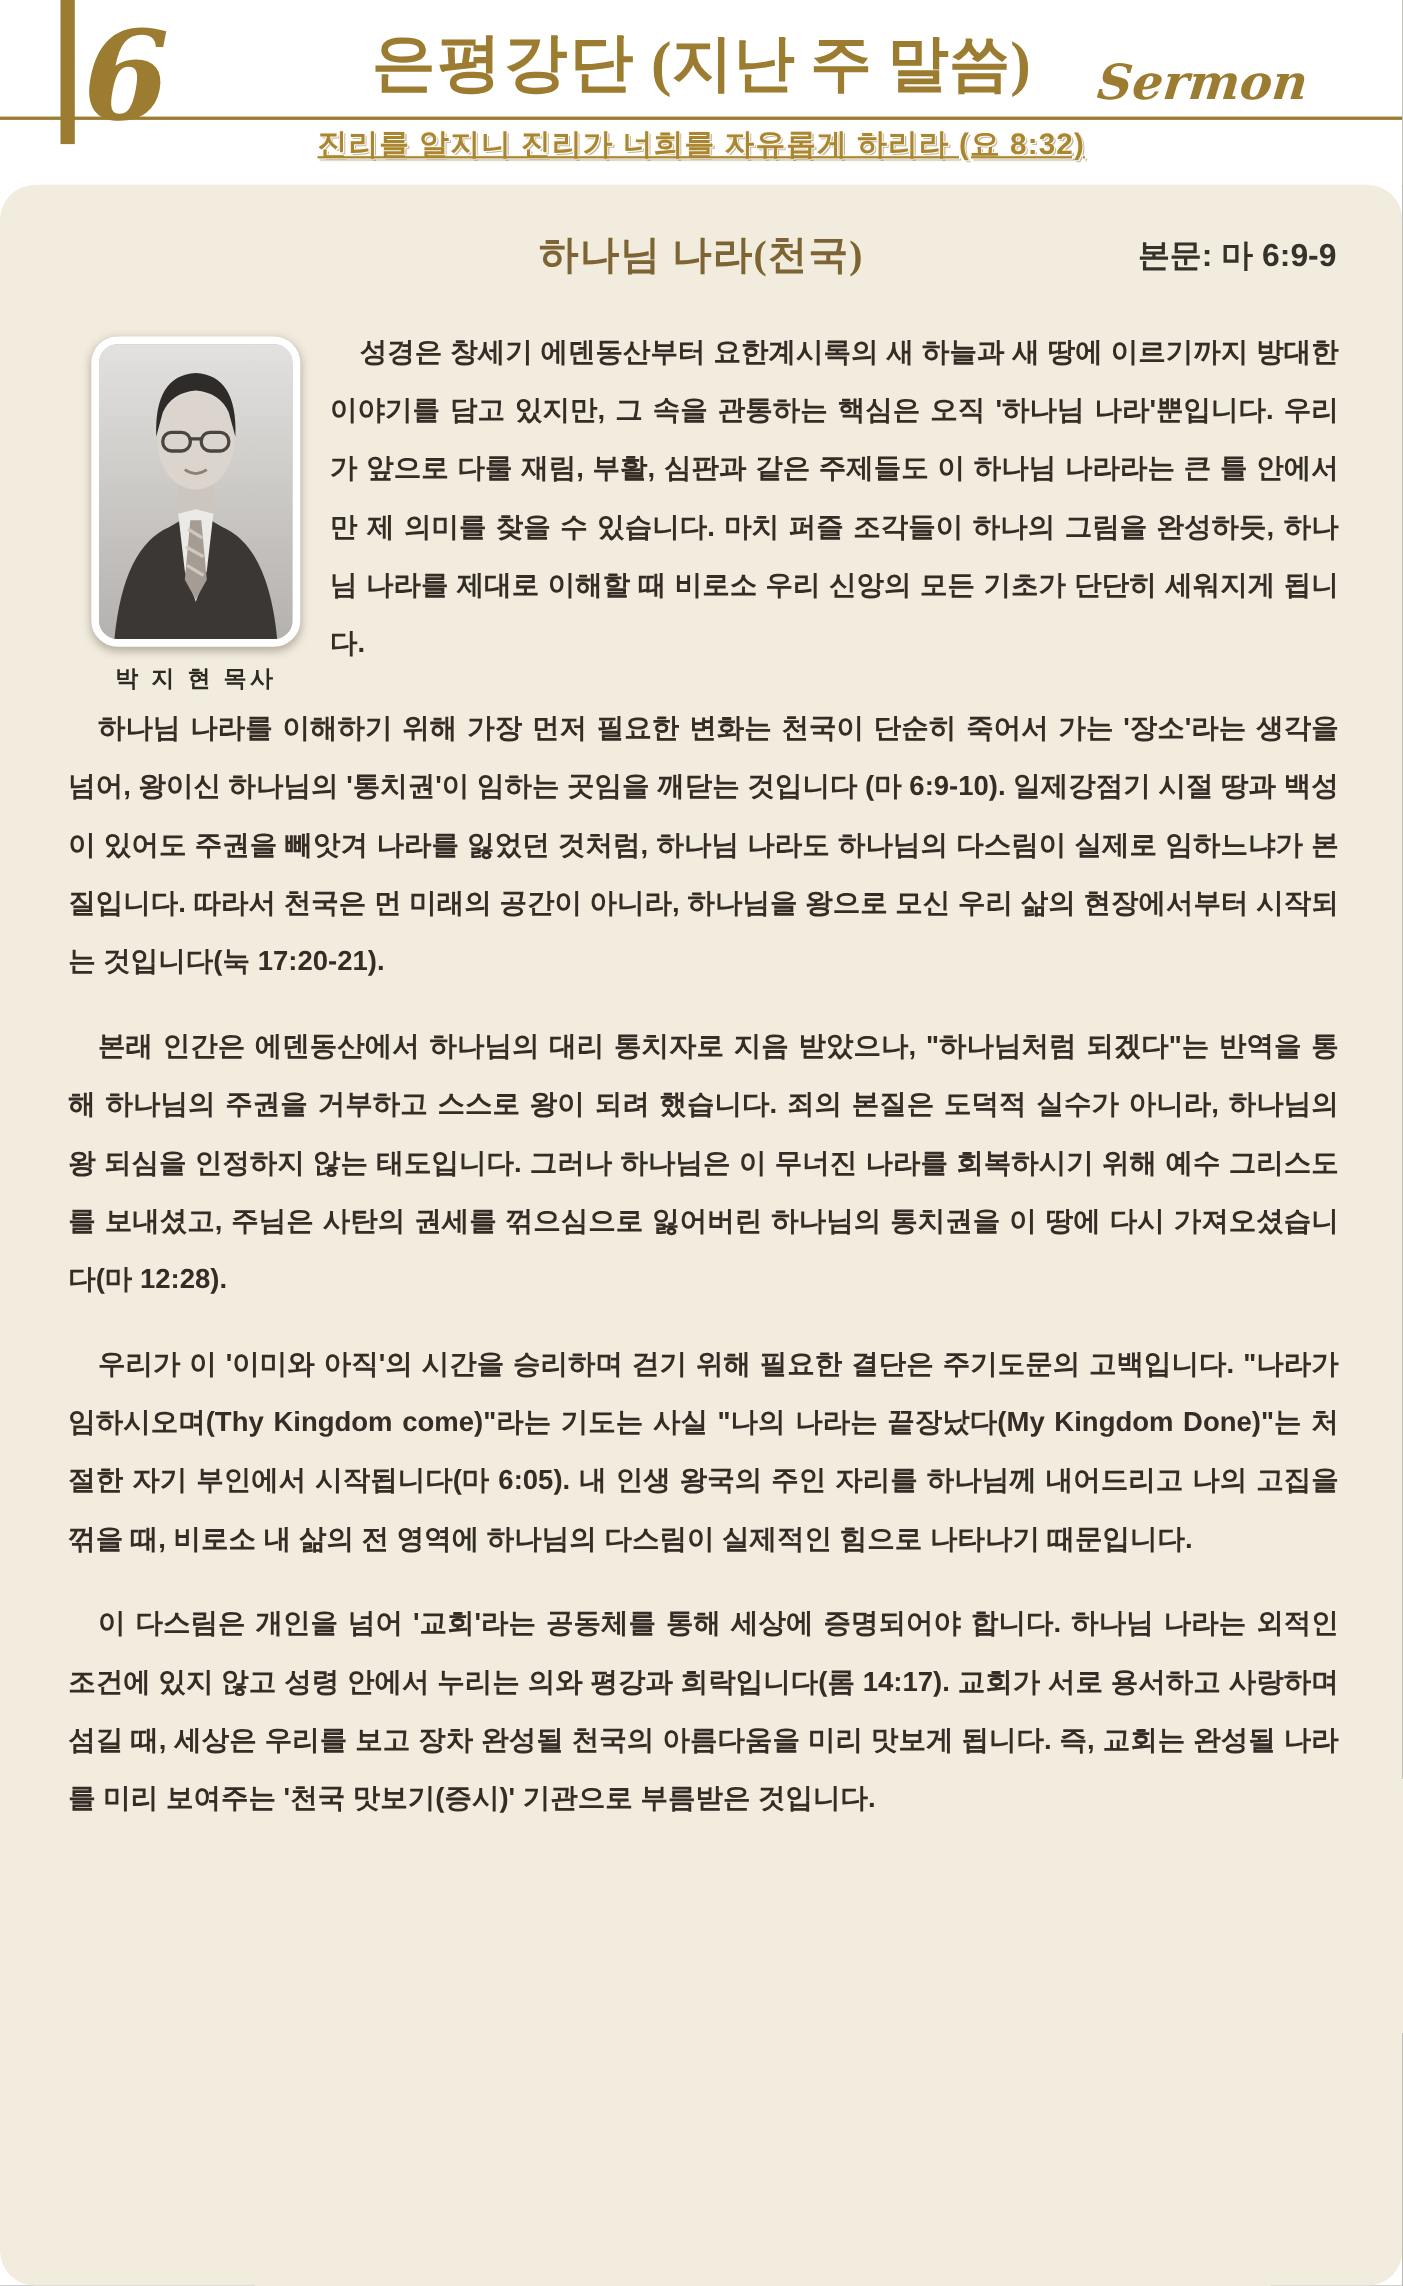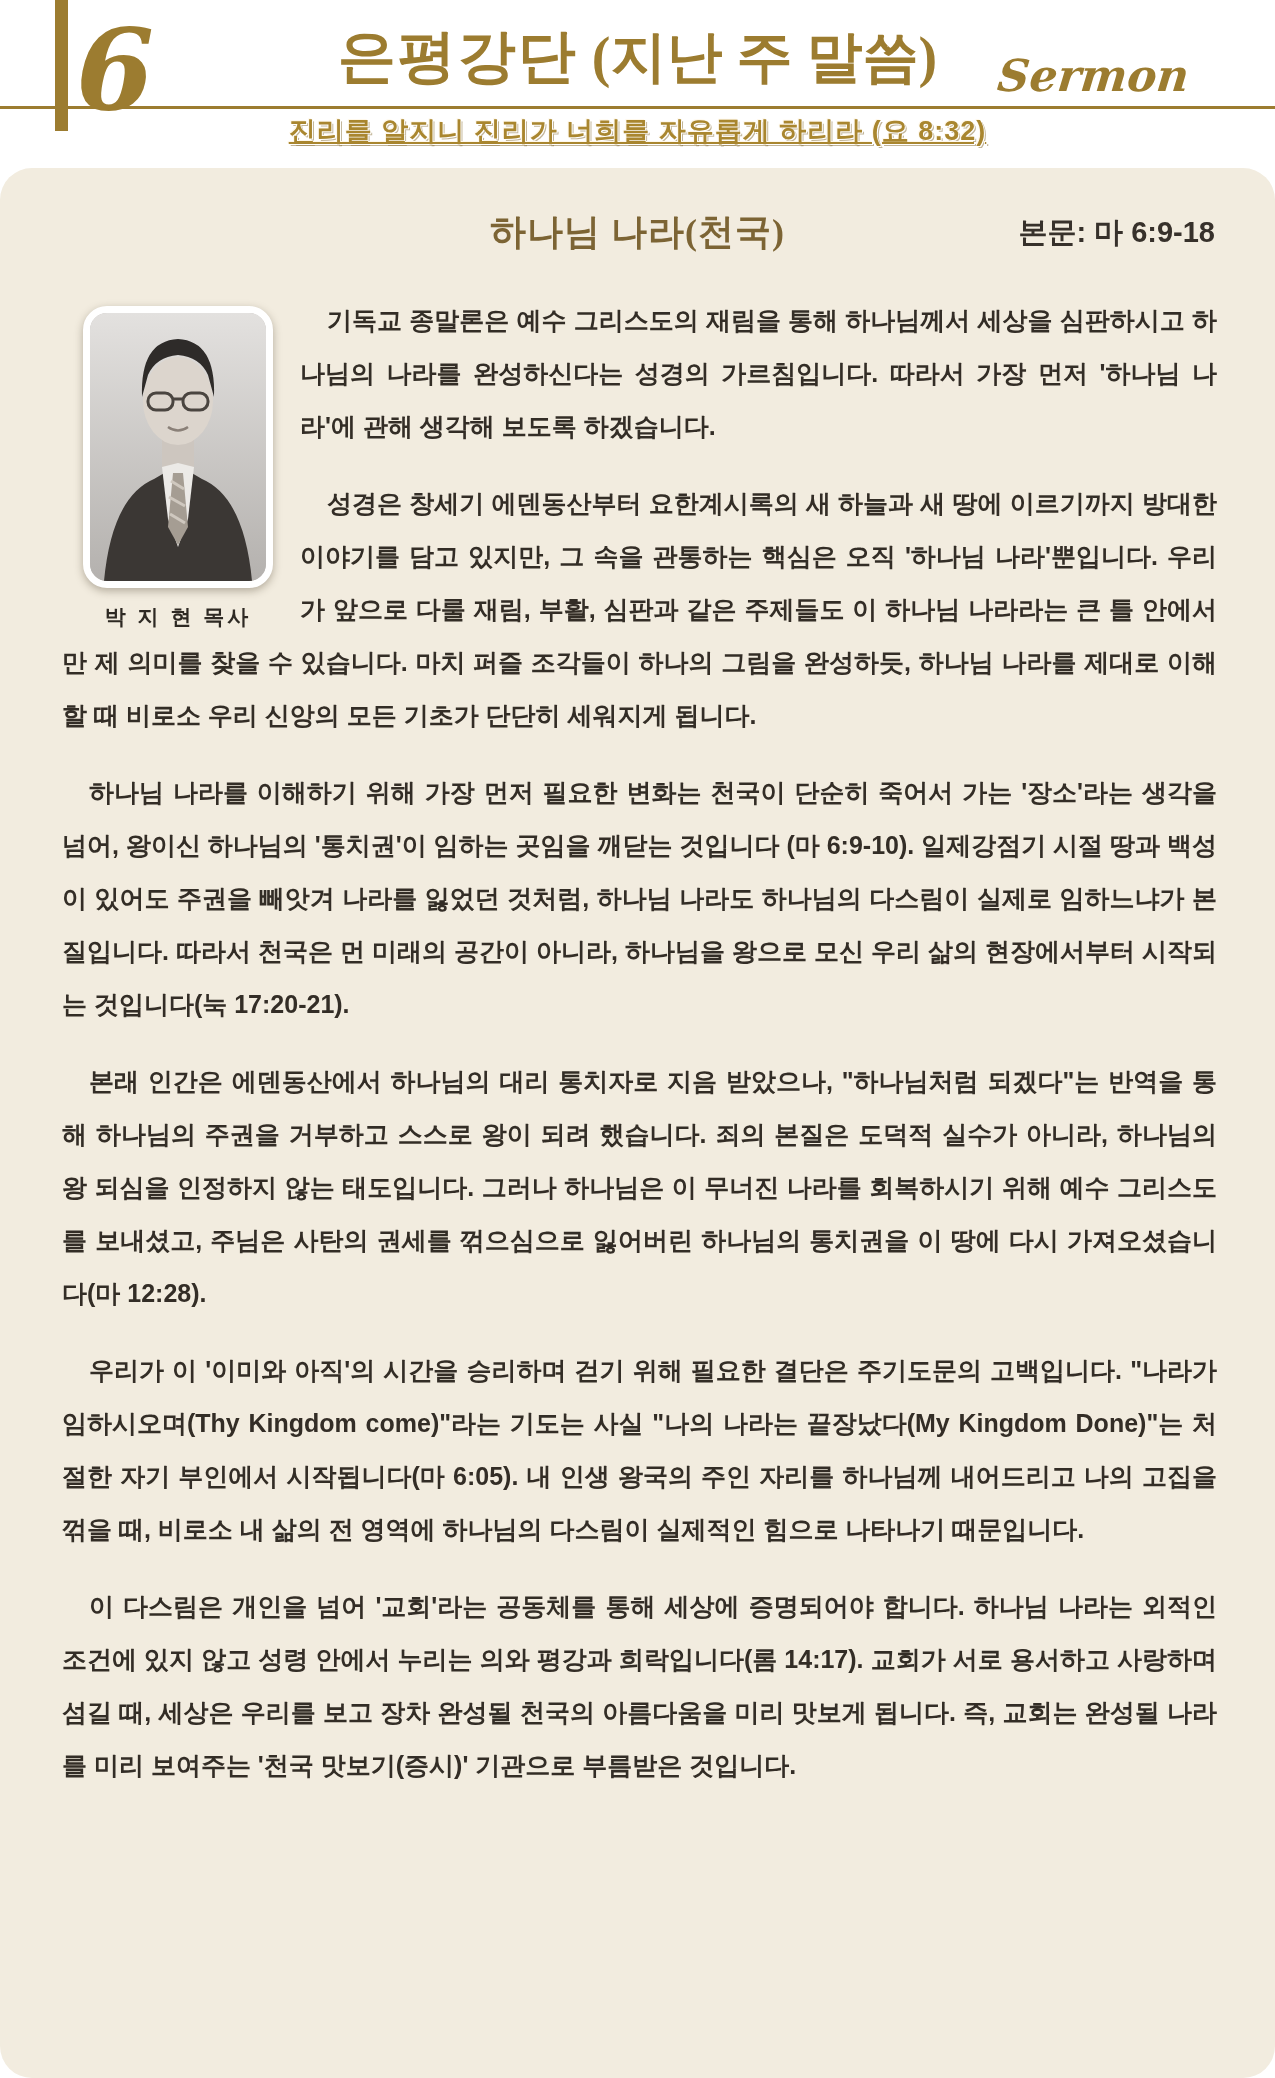--- a/index.html
+++ b/index.html
@@ -68,21 +68,21 @@
     <h1 class="masthead"><span>은평강단</span><span class="masthead-sub"> (지난 주 말씀)</span></h1>
     <div class="sermon-script">Sermon</div>
     <div class="gold-rule"></div>
     <div class="verse-banner">진리를 알지니 진리가 너희를 자유롭게 하리라 (요 8:32)</div>
   </header>
 
   <main class="main">
 
     <div class="title-row">
       <h2 class="sermon-title">하나님 나라(천국)</h2>
-      <div class="scripture-ref">본문: 마 6:9-18</div>
+      <div class="scripture-ref">본문: 마 6:9-9</div>
     </div>
 
     <article class="article">
 
       <figure class="preacher-figure" style="margin-block:12px 4px;">
         <div class="photo-frame">
           <svg viewBox="0 0 176 268" xmlns="http://www.w3.org/2000/svg">
             <defs>
               <linearGradient id="bgg" x1="0" y1="0" x2="0" y2="1">
                 <stop offset="0" stop-color="#e3e1df"></stop>
@@ -103,21 +103,20 @@
             <path d="M72 154 L88 150 L104 154 L98 206 L88 234 L78 206 Z" fill="#eceae7"></path>
             <path d="M83 160 L93 160 L98 214 L88 232 L78 214 Z" fill="#a59d93"></path>
             <line x1="81" y1="168" x2="94" y2="176" stroke="#cfc8bf" stroke-width="3"></line>
             <line x1="79" y1="184" x2="95" y2="193" stroke="#cfc8bf" stroke-width="3"></line>
             <line x1="80" y1="201" x2="95" y2="210" stroke="#cfc8bf" stroke-width="3"></line>
           </svg>
         </div>
         <figcaption class="preacher-name">박 지 현 목사</figcaption>
       </figure>
 
-      <p>기독교 종말론은 예수 그리스도의 재림을 통해 하나님께서 세상을 심판하시고 하나님의 나라를 완성하신다는 성경의 가르침입니다. 따라서 가장 먼저 '하나님 나라'에 관해 생각해 보도록 하겠습니다.</p>
       <p>성경은 창세기 에덴동산부터 요한계시록의 새 하늘과 새 땅에 이르기까지 방대한 이야기를 담고 있지만, 그 속을 관통하는 핵심은 오직 '하나님 나라'뿐입니다. 우리가 앞으로 다룰 재림, 부활, 심판과 같은 주제들도 이 하나님 나라라는 큰 틀 안에서만 제 의미를 찾을 수 있습니다. 마치 퍼즐 조각들이 하나의 그림을 완성하듯, 하나님 나라를 제대로 이해할 때 비로소 우리 신앙의 모든 기초가 단단히 세워지게 됩니다.</p>
       <p>하나님 나라를 이해하기 위해 가장 먼저 필요한 변화는 천국이 단순히 죽어서 가는 '장소'라는 생각을 넘어, 왕이신 하나님의 '통치권'이 임하는 곳임을 깨닫는 것입니다 (마 6:9-10). 일제강점기 시절 땅과 백성이 있어도 주권을 빼앗겨 나라를 잃었던 것처럼, 하나님 나라도 하나님의 다스림이 실제로 임하느냐가 본질입니다. 따라서 천국은 먼 미래의 공간이 아니라, 하나님을 왕으로 모신 우리 삶의 현장에서부터 시작되는 것입니다(눅 17:20-21).</p>
       <p>본래 인간은 에덴동산에서 하나님의 대리 통치자로 지음 받았으나, "하나님처럼 되겠다"는 반역을 통해 하나님의 주권을 거부하고 스스로 왕이 되려 했습니다. 죄의 본질은 도덕적 실수가 아니라, 하나님의 왕 되심을 인정하지 않는 태도입니다. 그러나 하나님은 이 무너진 나라를 회복하시기 위해 예수 그리스도를 보내셨고, 주님은 사탄의 권세를 꺾으심으로 잃어버린 하나님의 통치권을 이 땅에 다시 가져오셨습니다(마 12:28).</p>
       <p>우리가 이 '이미와 아직'의 시간을 승리하며 걷기 위해 필요한 결단은 주기도문의 고백입니다. "나라가 임하시오며(Thy Kingdom come)"라는 기도는 사실 "나의 나라는 끝장났다(My Kingdom Done)"는 처절한 자기 부인에서 시작됩니다(마 6:05). 내 인생 왕국의 주인 자리를 하나님께 내어드리고 나의 고집을 꺾을 때, 비로소 내 삶의 전 영역에 하나님의 다스림이 실제적인 힘으로 나타나기 때문입니다.</p>
       <p>이 다스림은 개인을 넘어 '교회'라는 공동체를 통해 세상에 증명되어야 합니다. 하나님 나라는 외적인 조건에 있지 않고 성령 안에서 누리는 의와 평강과 희락입니다(롬 14:17). 교회가 서로 용서하고 사랑하며 섬길 때, 세상은 우리를 보고 장차 완성될 천국의 아름다움을 미리 맛보게 됩니다. 즉, 교회는 완성될 나라를 미리 보여주는 '천국 맛보기(증시)' 기관으로 부름받은 것입니다.</p>
 
     </article>
 
   </main>
 

